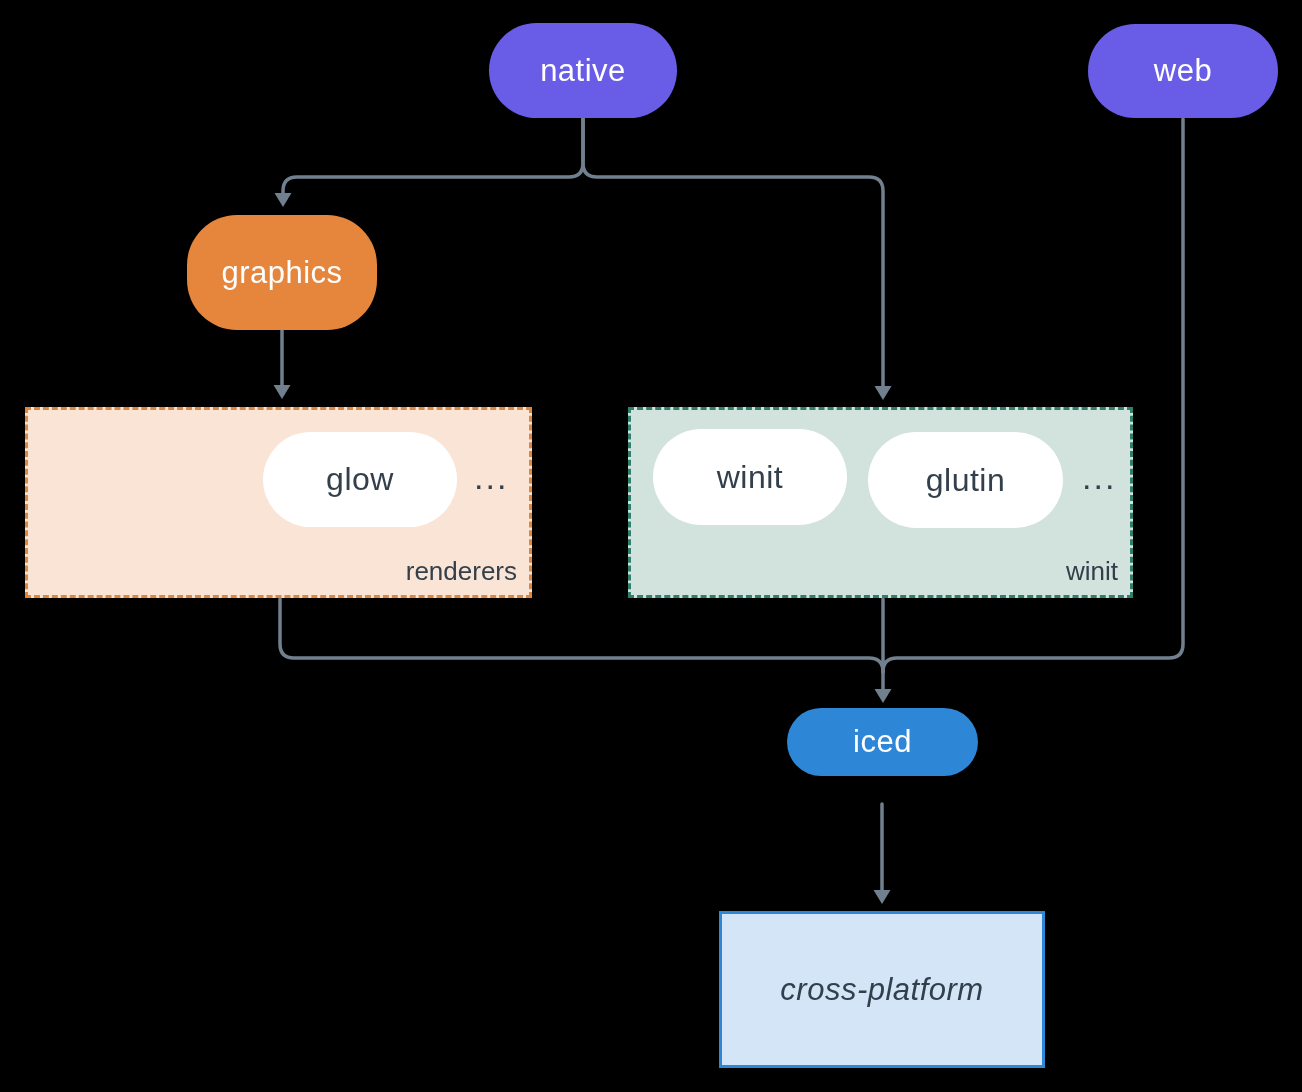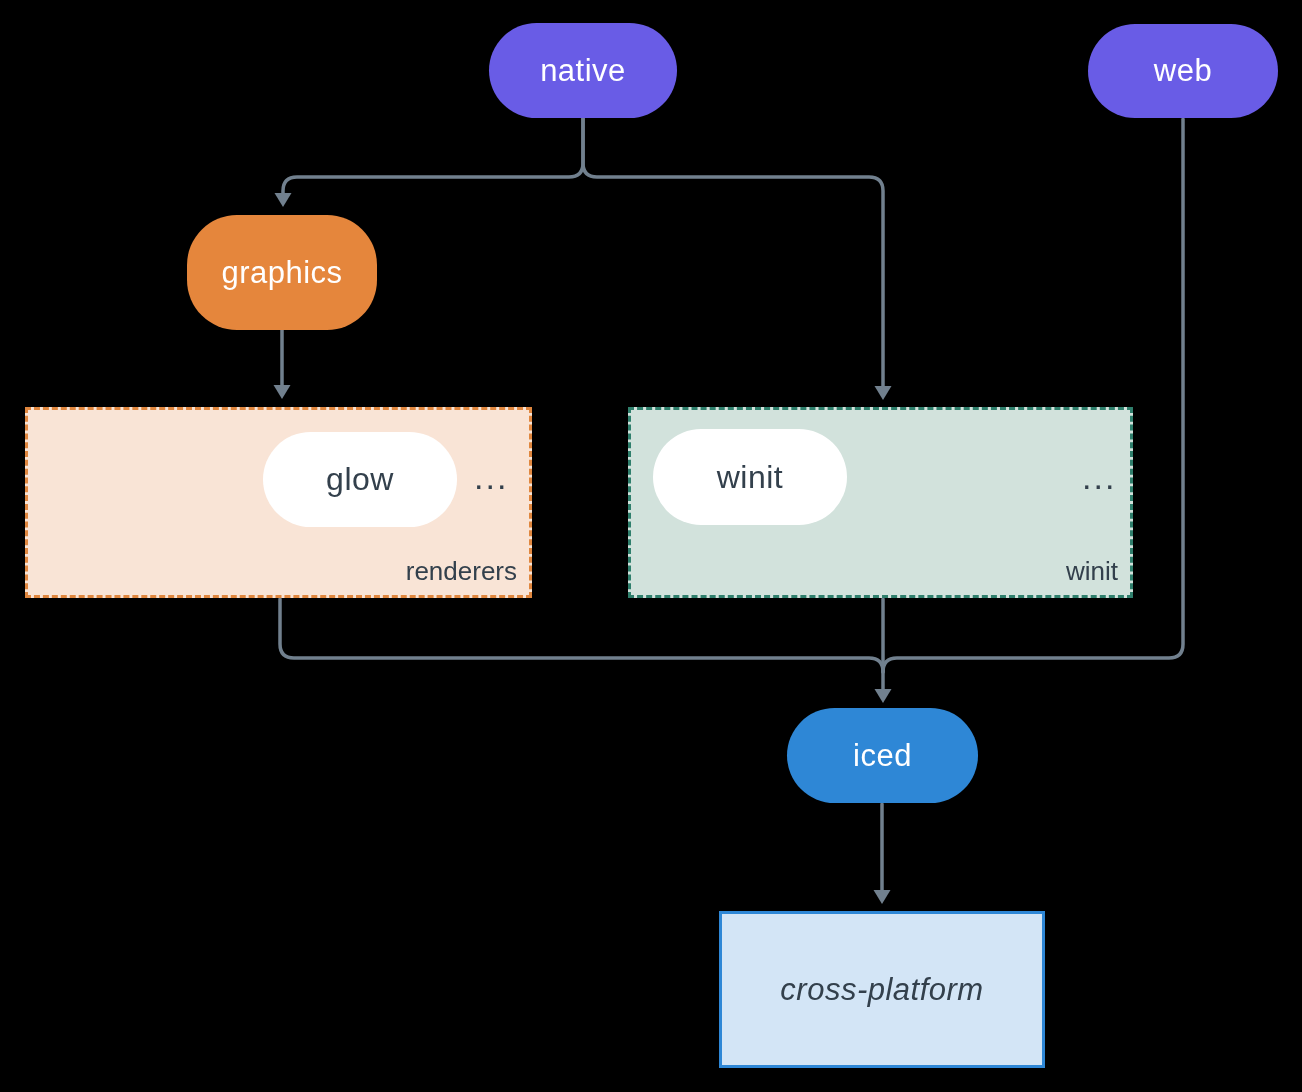--- a/index.html
+++ b/index.html
@@ -143,23 +143,26 @@
     <span>glow</span>
   </div>
   <span class="ellipsis" style="left:474px;top:458px;">...</span>
 
   <div class="group shells" style="left:628px;top:407px;width:505px;height:191px;">
     <span class="group-label">winit</span>
   </div>
   <div class="pill white" style="left:653px;top:429px;width:194px;height:96px;">
     <span>winit</span>
   </div>
+  <div class="pill white" style="left:868px;top:432px;width:195px;height:96px;">
+    <span>glutin</span>
+  </div>
   <span class="ellipsis" style="left:1082px;top:458px;">...</span>
 
-  <div class="pill blue" style="left:787px;top:708px;width:191px;height:95px;">
+  <div class="pill blue" style="left:787px;top:708px;width:191px;height:68px;">
     <span>iced</span>
   </div>
 
   <div class="app-box" style="left:719px;top:911px;width:326px;height:157px;font-style:italic;">
     <div>cross-platform</div>
   </div>
 
 </div>
 
 </body></html>

